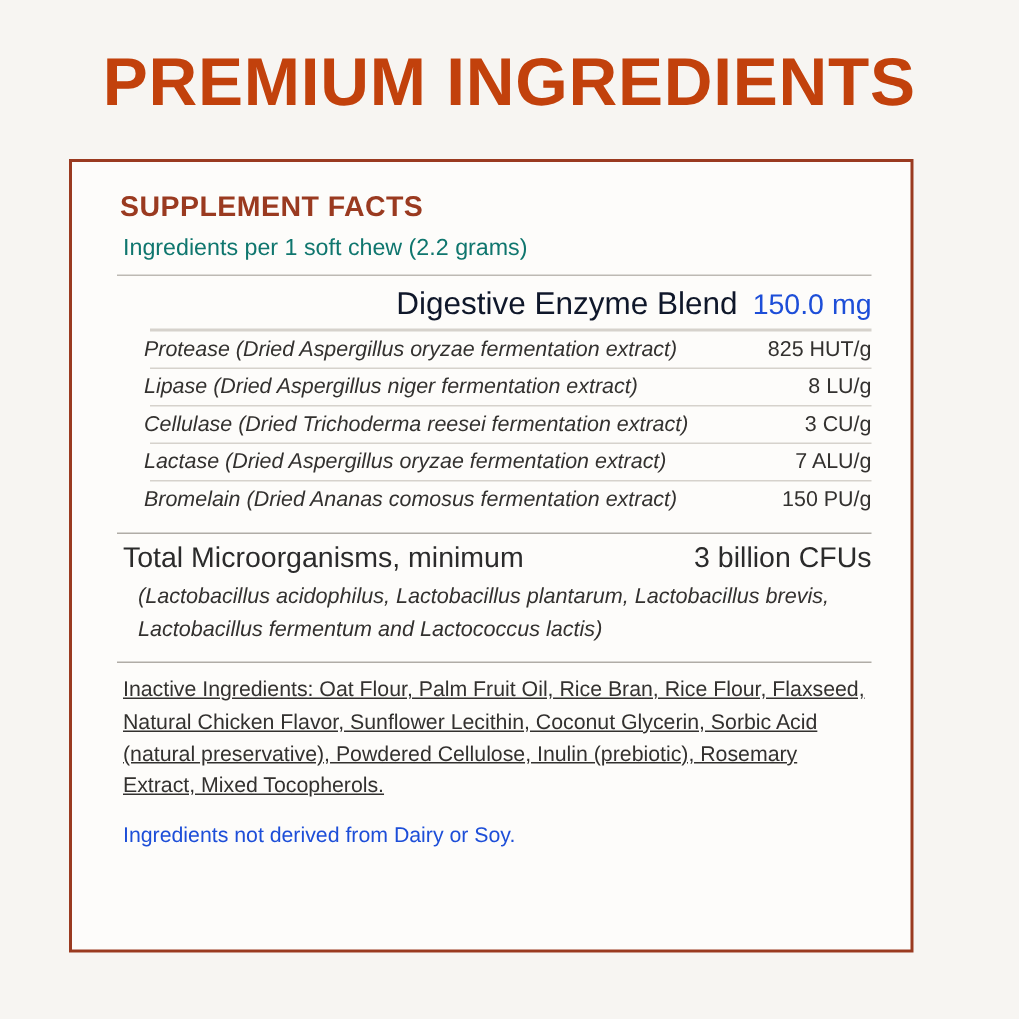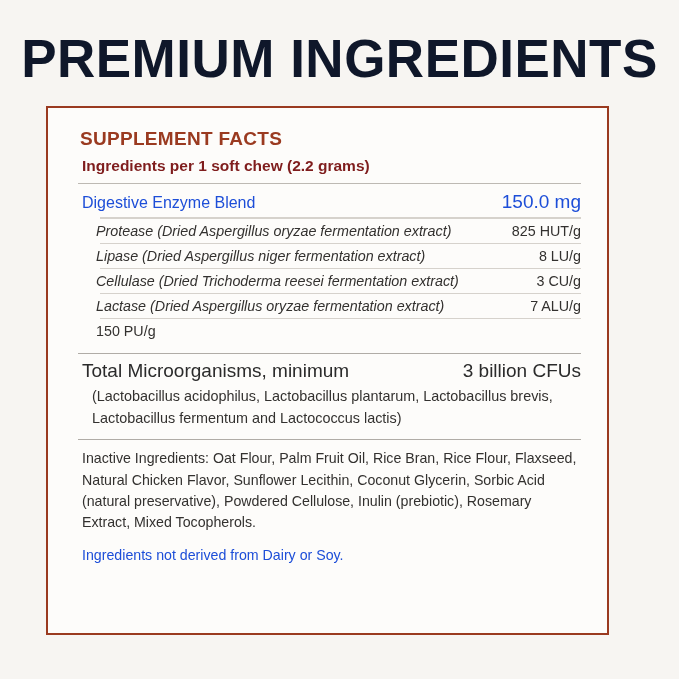--- a/index.html
+++ b/index.html
@@ -15,24 +15,24 @@
     overflow: hidden;
   }
   .page {
     position: relative;
     width: 679px;
     height: 679px;
     box-sizing: border-box;
   }
   .headline {
     text-align: center;
-    font-size: 53px;
+    font-size: 45px;
     font-weight: bold;
     letter-spacing: 0.5px;
-    color: #0f172a;
+    color: #c2410c;
     padding-top: 30px;
     line-height: 1.1;
   }
   .panel {
     position: absolute;
     left: 46px;
     top: 106px;
     width: 563px;
     height: 529px;
     box-sizing: border-box;
@@ -42,23 +42,22 @@
   }
   .sf-title {
     font-size: 19px;
     font-weight: bold;
     color: #9a3a20;
     letter-spacing: 0.3px;
     margin: 2px 0 7px 2px;
   }
   .serving {
     font-size: 15.5px;
-    color: #7f1d1d;
+    color: #0f766e;
     margin: 0 0 8px 4px;
-    font-weight: bold;
   }
   hr.rule {
     border: 0;
     border-top: 1px solid #bdb9b3;
     margin: 7px 0 7px 0;
   }
   .row {
     display: flex;
     align-items: baseline;
     justify-content: space-between;
@@ -69,22 +68,23 @@
   }
   .row .amt {
     flex: 0 0 auto;
     white-space: nowrap;
     text-align: right;
   }
   .blend-row {
     margin: 3px 0 4px 4px;
   }
   .blend-row .name {
-    font-size: 16px;
-    color: #1d4ed8;
+    font-size: 21px;
+    color: #0f172a;
+    text-align: right;
   }
   .blend-row .amt {
     font-size: 19px;
     color: #1d4ed8;
   }
   .enzyme-list {
     margin: 0 0 0 4px;
   }
   .enzyme-row {
     padding: 4px 0 4px 14px;
@@ -107,29 +107,31 @@
     margin: 6px 0 4px 4px;
   }
   .micro-row .name {
     font-size: 19px;
   }
   .micro-row .amt {
     font-size: 19px;
   }
   .strains {
     font-size: 14.4px;
+    font-style: italic;
     color: #33312f;
     margin: 4px 0 8px 14px;
     line-height: 1.5;
   }
   .inactive {
     font-size: 14.2px;
     color: #33312f;
     line-height: 1.5;
     margin: 8px 0 0 4px;
+    text-decoration: underline;
   }
   .note {
     font-size: 14.2px;
     color: #1d4ed8;
     margin: 14px 0 0 4px;
   }
   .heavy-rule {
     border: 0;
     border-top: 1px solid #b0aca6;
     margin: 10px 0 6px 0;
@@ -178,20 +180,21 @@
       </div>
 
       <div class="sep-line"></div>
       <div class="row enzyme-row">
         <span class="name">Lactase (Dried Aspergillus oryzae fermentation extract)</span>
         <span class="amt">7 ALU/g</span>
       </div>
 
       <div class="sep-line"></div>
       <div class="row enzyme-row">
+        <span class="name">Bromelain (Dried Ananas comosus fermentation extract)</span>
         <span class="amt">150 PU/g</span>
       </div>
 
     </div>
 
     <hr class="heavy-rule">
 
     <div class="row micro-row">
       <span class="name">Total Microorganisms, minimum</span>
       <span class="amt">3 billion CFUs</span>

